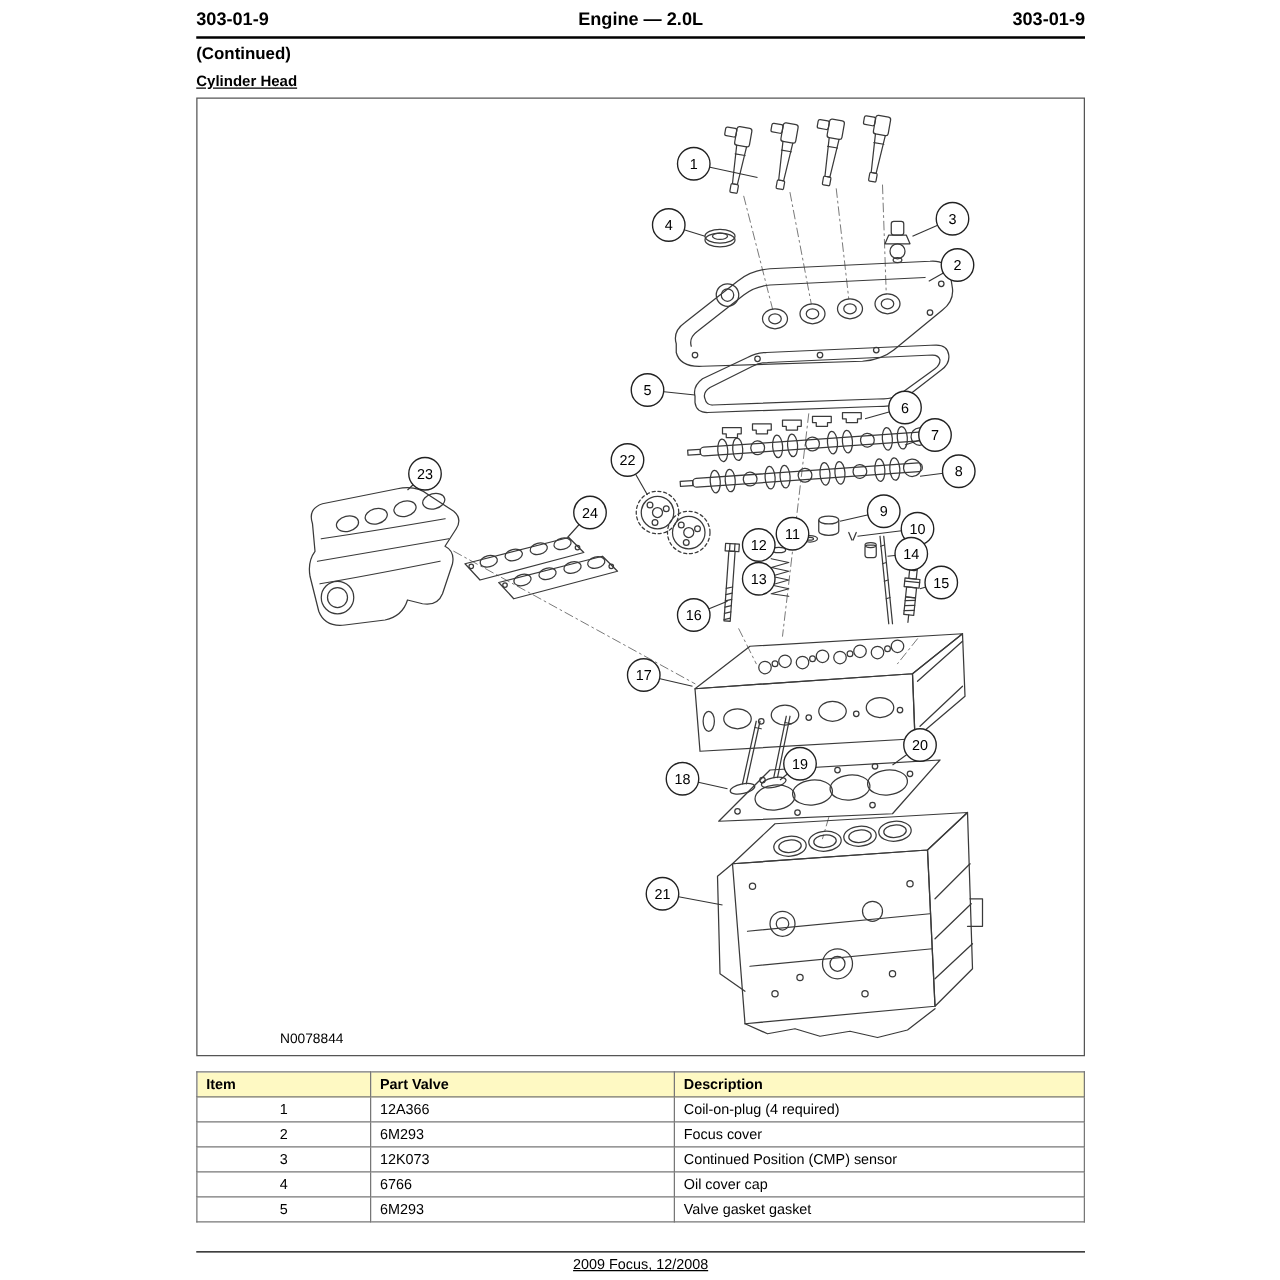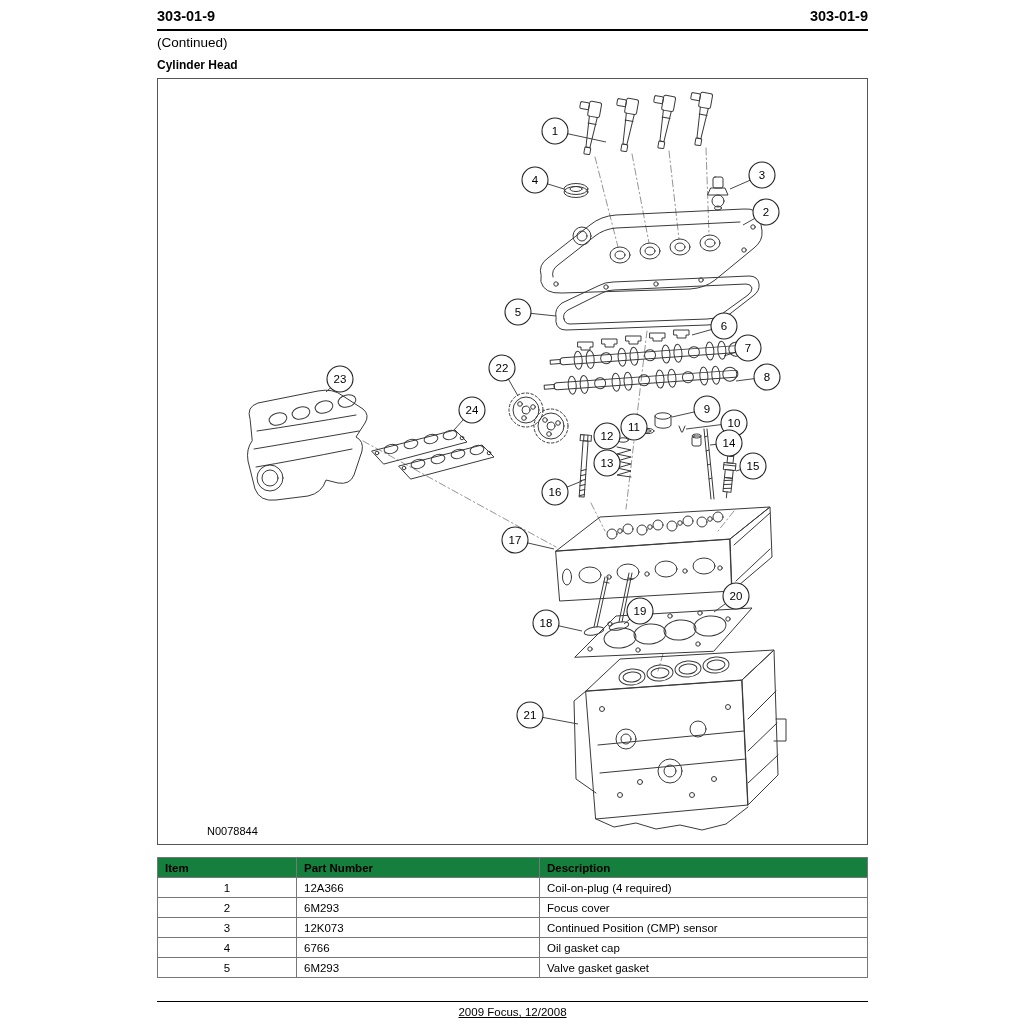--- a/index.html
+++ b/index.html
@@ -10,50 +10,51 @@
   }
   .page { position:absolute; left:157px; top:0; width:711px;border-radius:31px; }
 
   .header-row {
     position:relative; display:flex; justify-content:space-between;
     font-weight:bold; font-size:14.5px;
     padding-top:8px; padding-bottom:5px; border-bottom:2px solid #000;
   }
   .header-center { position:absolute; left:0; right:0; text-align:center; }
 
-  .continued { font-weight:normal; font-size:13.5px; margin-top:4px; }
-  .section-title { font-weight:bold; font-size:12px; margin-top:8px; }
+  .continued { font-weight:bold; font-size:13.5px; margin-top:4px; }
+  .section-title { font-weight:bold; font-size:12px; margin-top:8px;text-decoration:underline; }
 
   .figure-box {
     position:relative; margin-top:6px;
     width:709px; height:765px; border:1px solid #555; background:#fff;
   }
-  .figure-id { position:absolute; left:49px; bottom:7px; font-size:11px; }
+  .figure-id { position:absolute; left:66px; bottom:7px; font-size:11px; }
 
   table.parts { border-collapse:collapse; width:711px; margin-top:12px; font-size:11.5px; }
   table.parts th, table.parts td { border:1px solid #777; padding:2.5px 7px; height:14px; }
-  table.parts th { background:#15803d; font-weight:bold; text-align:left; }
+  table.parts th { background:#fef9c3; font-weight:bold; text-align:left; }
   .col-item { width:124px; }
   th.col-item, td.col-item { text-align:center; }
   .col-pn { width:228px; }
 
   .footer {
     position:absolute; left:157px; top:1001px; width:711px;
     border-top:1.5px solid #000; text-align:center; font-size:11.5px; padding-top:4px;text-decoration:underline;
   }
 
   svg text { font-family:"Liberation Sans", sans-serif; }
 </style>
 </head>
 <body>
 
 <div class="page">
 
   <div class="header-row">
     <span>303-01-9</span>
+    <span class="header-center">Engine — 2.0L</span>
     <span>303-01-9</span>
   </div>
 
   <div class="continued">(Continued)</div>
   <div class="section-title">Cylinder Head</div>
 
   <div class="figure-box">
     <svg viewBox="0 0 709 765" width="709" height="765">
 
       <g stroke="#3a3a3a" fill="none" stroke-width="1" stroke-linejoin="round" stroke-linecap="round">
@@ -485,21 +486,21 @@
         </g>
     </svg>
 
     <div class="figure-id">N0078844</div>
   </div>
 
   <table class="parts">
     <thead>
         <tr>
           <th class="col-item">Item</th>
-          <th class="col-pn">Part Number</th>
+          <th class="col-pn">Part Valve</th>
           <th class="col-desc">Description</th>
         </tr>
       </thead>
     <tbody>
         <tr>
           <td class="col-item">1</td>
           <td class="col-pn">12A366</td>
           <td class="col-desc">Coil-on-plug (4 required)</td>
         </tr>
         <tr>
@@ -508,21 +509,21 @@
           <td class="col-desc">Focus cover</td>
         </tr>
         <tr>
           <td class="col-item">3</td>
           <td class="col-pn">12K073</td>
           <td class="col-desc">Continued Position (CMP) sensor</td>
         </tr>
         <tr>
           <td class="col-item">4</td>
           <td class="col-pn">6766</td>
-          <td class="col-desc">Oil gasket cap</td>
+          <td class="col-desc">Oil cover cap</td>
         </tr>
         <tr>
           <td class="col-item">5</td>
           <td class="col-pn">6M293</td>
           <td class="col-desc">Valve gasket gasket</td>
         </tr>
       </tbody>
   </table>
 
 </div>

